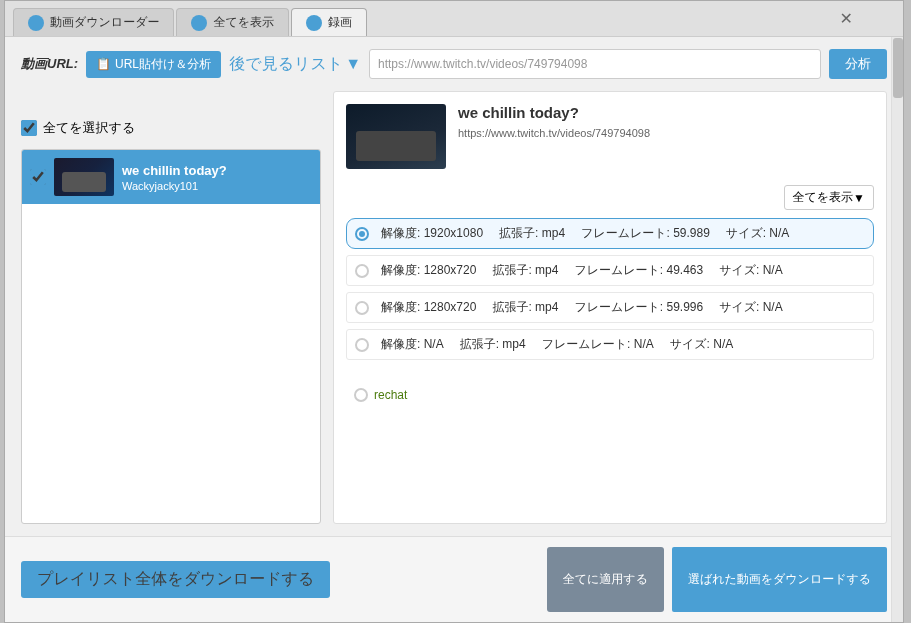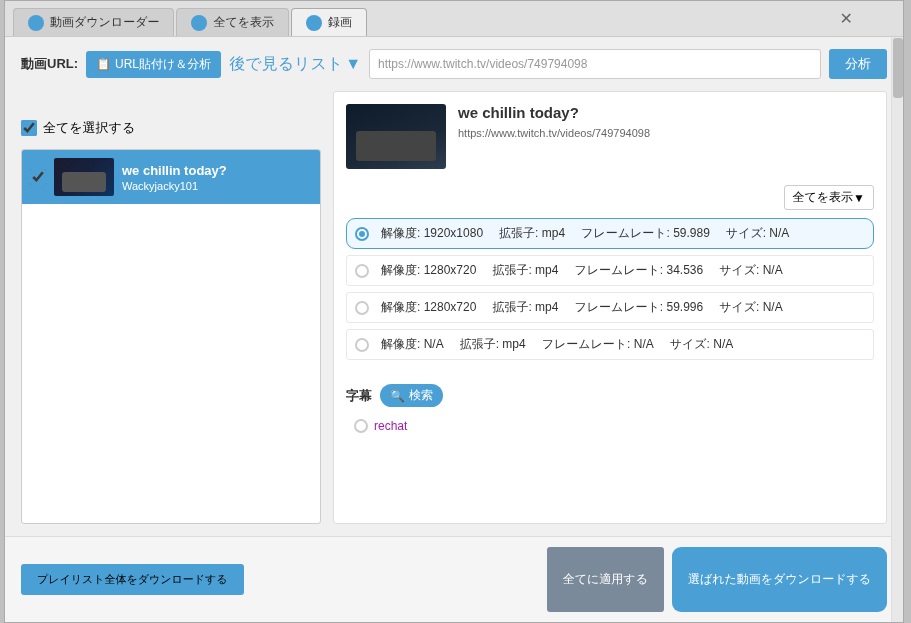--- a/index.html
+++ b/index.html
@@ -86,20 +86,21 @@
       align-items: center;
       margin-bottom: 12px;
       gap: 8px;
     }
 
     .url-label {
       color: #333;
       font-weight: bold;
       white-space: nowrap;
       font-size: 13px;
+      font-style: italic;
     }
 
     .url-paste-btn {
       display: flex;
       align-items: center;
       background: #4a9fd4;
       color: white;
       border: none;
       border-radius: 3px;
       padding: 5px 10px;
@@ -427,41 +428,41 @@
       height: 14px;
       border-radius: 50%;
       border: 2px solid #ccc;
       background: white;
       cursor: pointer;
       flex-shrink: 0;
     }
 
     .subtitle-name {
       font-size: 12px;
-      color: #a21caf;
+      color: #4d7c0f;
     }
 
     
     .bottom-bar {
       display: flex;
       align-items: center;
       justify-content: space-between;
       padding: 10px 16px;
       background: #f5f5f5;
       border-top: 1px solid #ddd;
     }
 
     .btn-playlist-download {
       background: #4a9fd4;
-      color: #000000;
+      color: #404040;
       border: none;
       border-radius: 3px;
       padding: 8px 16px;
       cursor: pointer;
-      font-size: 11px;
+      font-size: 16px;
     }
 
     .bottom-right-btns {
       display: flex;
       gap: 8px;
     }
 
     .btn-apply-all {
       background: #7a8a9a;
       color: white;
@@ -469,21 +470,21 @@
       border-radius: 3px;
       padding: 24px 16px;
       cursor: pointer;
       font-size: 12px;
     }
 
     .btn-download-selected {
       background: #4a9fd4;
       color: white;
       border: none;
-      border-radius: 9px;
+      border-radius: 2px;
       padding: 8px 16px;
       cursor: pointer;
       font-size: 12px;
     }
 
     
     .scrollbar-right {
       position: absolute;
       right: 0;
       top: 36px;
@@ -592,21 +593,21 @@
               <span>フレームレート: 59.989</span>
               <span>サイズ: N/A</span>
             </div>
           </div>
 
           <div class="quality-row">
             <div class="radio-btn"></div>
             <div class="quality-detail">
               <span>解像度: 1280x720</span>
               <span>拡張子: mp4</span>
-              <span>フレームレート: 34.536</span>
+              <span>フレームレート: 49.463</span>
               <span>サイズ: N/A</span>
             </div>
           </div>
 
           <div class="quality-row">
             <div class="radio-btn"></div>
             <div class="quality-detail">
               <span>解像度: 1280x720</span>
               <span>拡張子: mp4</span>
               <span>フレームレート: 59.996</span>
@@ -620,27 +621,20 @@
               <span>解像度: N/A</span>
               <span>拡張子: mp4</span>
               <span>フレームレート: N/A</span>
               <span>サイズ: N/A</span>
             </div>
           </div>
 
         </div>
 
         <div class="subtitle-section">
-          <div class="subtitle-header">
-            <span class="subtitle-label">字幕</span>
-            <button class="subtitle-search-btn">
-              <span>🔍</span>
-              <span>検索</span>
-            </button>
-          </div>
           <div class="subtitle-option">
             <div class="subtitle-radio"></div>
             <span class="subtitle-name">rechat</span>
           </div>
         </div>
 
       </div>
     </div>
   </div>
 

